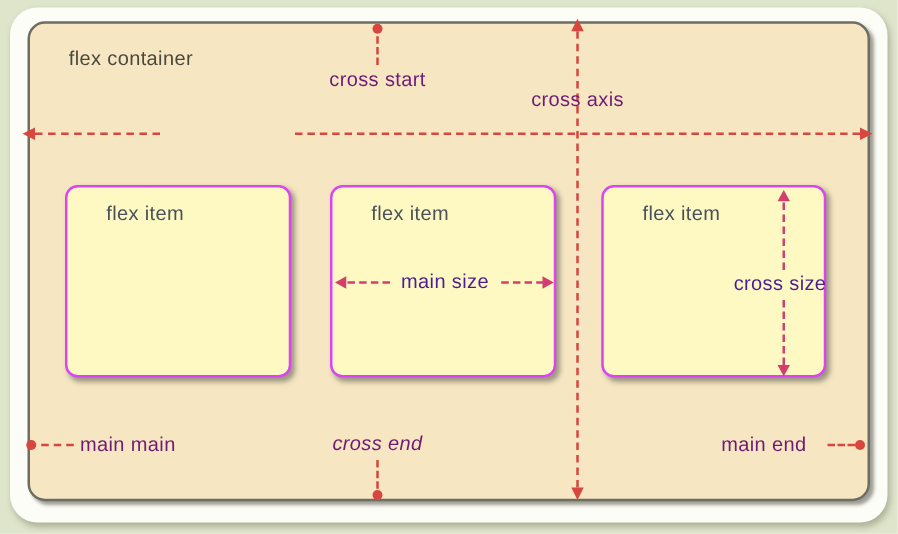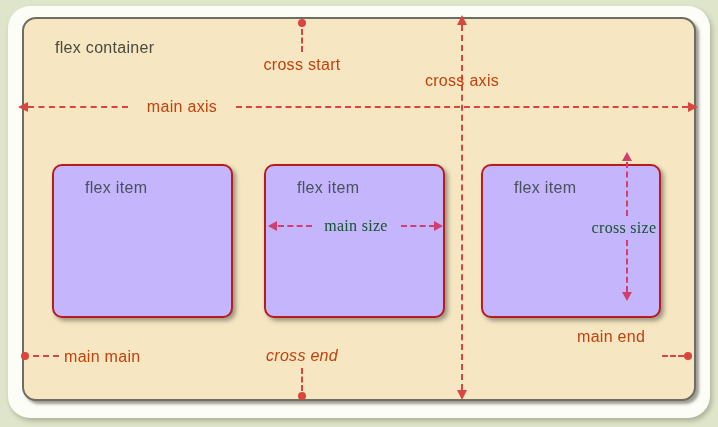--- a/index.html
+++ b/index.html
@@ -20,35 +20,35 @@
     background:#f6e7c2;
     border:2px solid #6e6d63;
     border-radius:14px;
     box-shadow:3px 3px 3px rgba(95,93,80,.6);
   }
   .container-label{
     position:absolute;left:55px;top:39px;
     font-size:17px;color:#4a493e;letter-spacing:.3px;
   }
   .flex-item{
-    position:absolute;top:164px;width:177px;height:150px;
-    background:#c4b5fd;
-    border:2px solid #b91c1c;
+    position:absolute;top:148px;width:177px;height:150px;
+    background:#fef9c3;
+    border:2px solid #d946ef;
     border-radius:10px;
     box-shadow:3px 3px 4px rgba(70,70,65,.5);
   }
   .item-label{
     position:absolute;left:31px;top:13px;
     font-size:16px;color:#49525a;letter-spacing:.3px;
   }
   .ann{
     position:absolute;font-size:16px;letter-spacing:.3px;white-space:nowrap;
   }
-  .red-t{color:#c2410c;}
-  .pink-t{color:#14532d;font-family:Liberation Serif, serif;}
+  .red-t{color:#701a75;}
+  .pink-t{color:#4c1d95;}
   .hline{position:absolute;height:0;border-top:2px dashed #d8463f;}
   .vline{position:absolute;width:0;border-left:2px dashed #d8463f;}
   .hline.pink{border-top-color:#d23f6e;}
   .vline.pink{border-left-color:#d23f6e;}
   .ah{position:absolute;width:0;height:0;}
   .ah-left{border-top:5px solid transparent;border-bottom:5px solid transparent;border-right:10px solid #d8463f;}
   .ah-right{border-top:5px solid transparent;border-bottom:5px solid transparent;border-left:10px solid #d8463f;}
   .ah-up{border-left:5px solid transparent;border-right:5px solid transparent;border-bottom:10px solid #d8463f;}
   .ah-down{border-left:5px solid transparent;border-right:5px solid transparent;border-top:10px solid #d8463f;}
   .ah.pink.ah-left{border-right-color:#d23f6e;}
@@ -73,42 +73,41 @@
   </div>
   <div class="flex-item" style="left:264px;">
     <div class="item-label">flex item</div>
   </div>
   <div class="flex-item" style="left:481px;width:176px;">
     <div class="item-label">flex item</div>
   </div>
 
   <div class="ah ah-left" style="left:18px;top:102px;"></div>
   <div class="hline" style="left:28px;top:106px;width:100px;"></div>
-  <div class="ann red-t center" style="left:128px;top:98px;width:108px;">main axis</div>
   <div class="hline" style="left:236px;top:106px;width:452px;"></div>
   <div class="ah ah-right" style="left:688px;top:102px;"></div>
 
   <div class="ah ah-up" style="left:457px;top:15px;"></div>
   <div class="vline" style="left:461px;top:25px;height:365px;"></div>
   <div class="ah ah-down" style="left:457px;top:390px;"></div>
   <div class="ann red-t center" style="left:412px;top:72px;width:100px;">cross axis</div>
 
   <div class="dot" style="left:298px;top:19px;"></div>
   <div class="vline" style="left:301px;top:29px;height:23px;"></div>
   <div class="ann red-t center" style="left:252px;top:56px;width:100px;">cross start</div>
 
   <div class="ann red-t center" style="left:252px;top:347px;width:100px;font-style:italic;">cross end</div>
   <div class="vline" style="left:301px;top:368px;height:23px;"></div>
   <div class="dot" style="left:298px;top:392px;"></div>
 
   <div class="dot" style="left:21px;top:352px;"></div>
   <div class="hline" style="left:33px;top:355px;width:26px;"></div>
   <div class="ann red-t" style="left:64px;top:348px;">main main</div>
 
-  <div class="ann red-t" style="left:577px;top:328px;">main end</div>
+  <div class="ann red-t" style="left:577px;top:348px;">main end</div>
   <div class="hline" style="left:662px;top:355px;width:22px;"></div>
   <div class="dot" style="left:684px;top:352px;"></div>
 
   <div class="ah pink ah-left" style="left:268px;top:221px;border-right-width:9px;"></div>
   <div class="hline pink" style="left:278px;top:225px;width:34px;"></div>
   <div class="ann pink-t center" style="left:312px;top:217px;width:88px;">main size</div>
   <div class="hline pink" style="left:401px;top:225px;width:34px;"></div>
   <div class="ah pink ah-right" style="left:434px;top:221px;border-left-width:9px;"></div>
 
   <div class="ah pink ah-up" style="left:622px;top:152px;border-bottom-width:9px;"></div>

